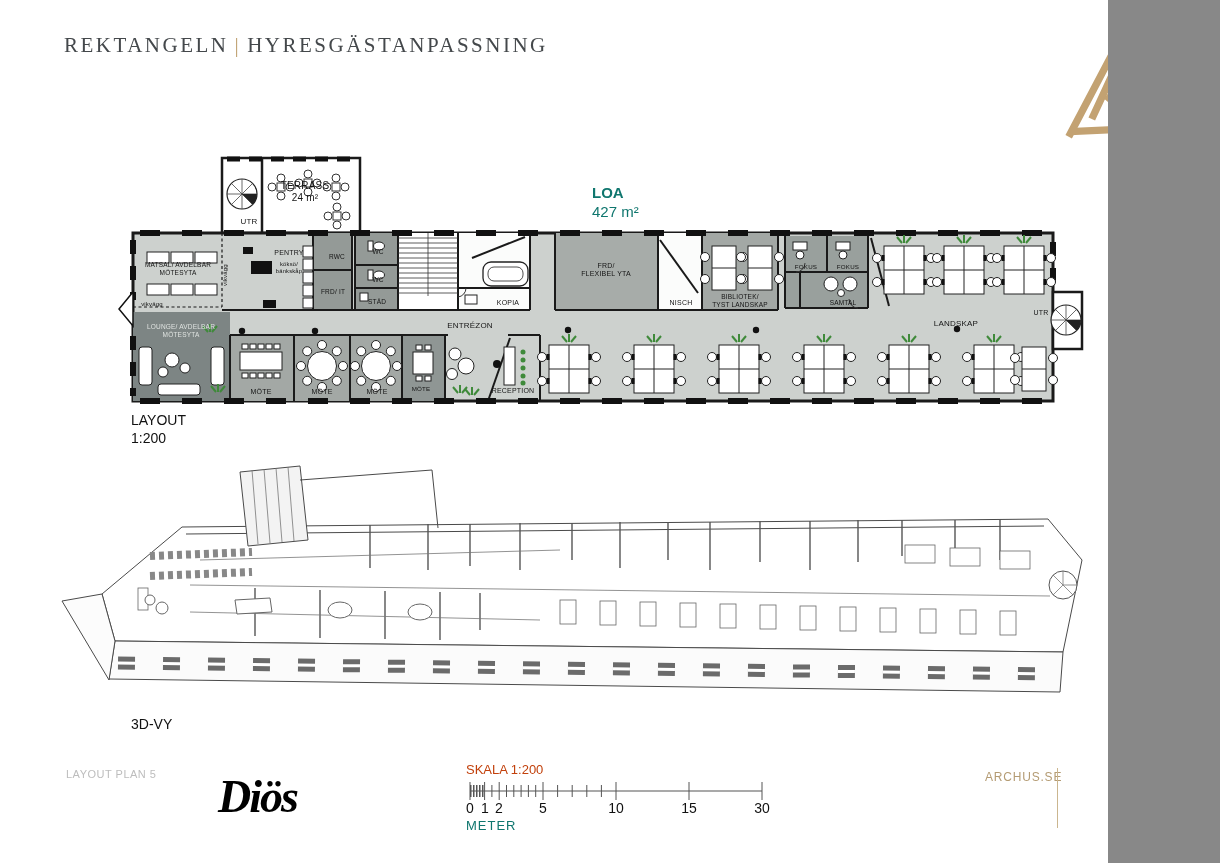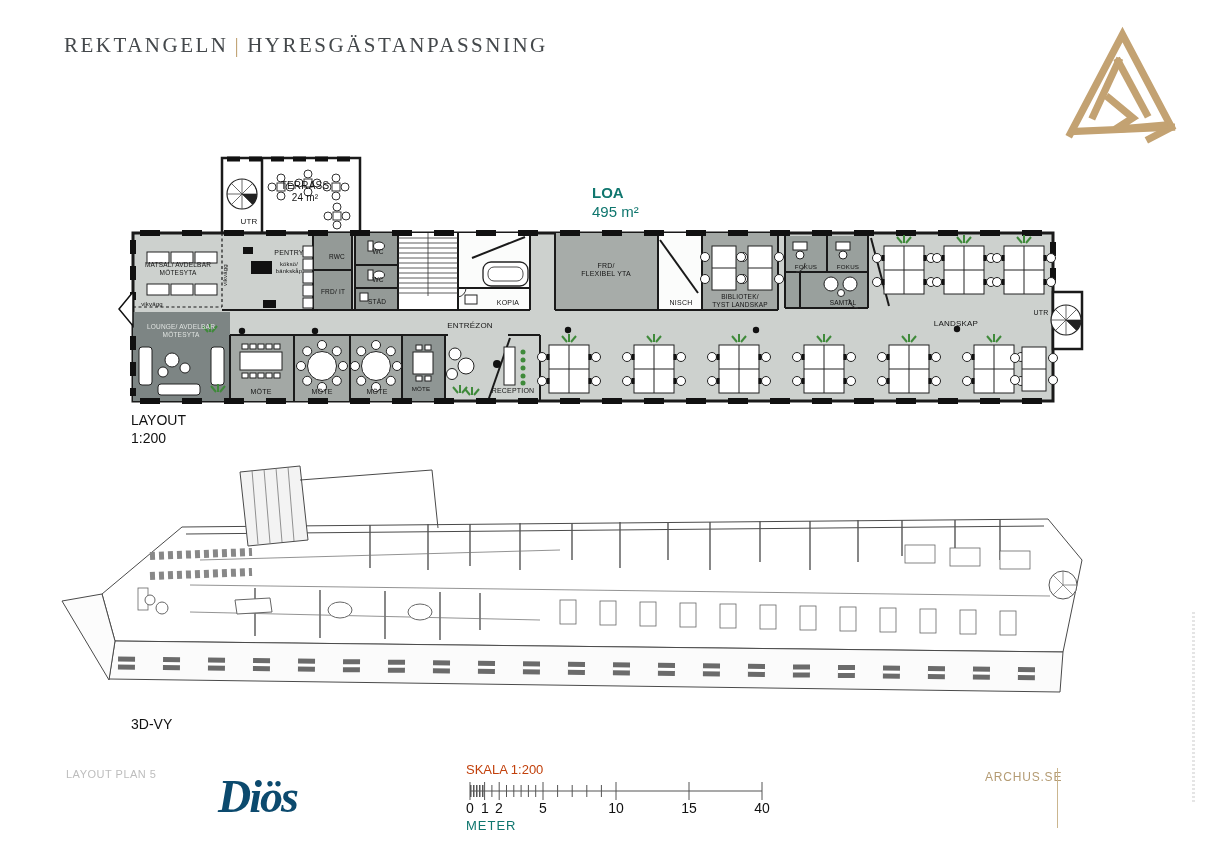--- a/index.html
+++ b/index.html
@@ -1,16 +1,16 @@
 <!DOCTYPE html>
 <html><head>
 <meta charset="utf-8">
 <style>
   html,body{margin:0;padding:0;background:#888;}
-  #sheet{position:relative;width:1220px;height:863px;background:#fff;overflow:hidden;
+  #sheet{position:relative;width:1108px;height:863px;background:#fff;overflow:hidden;
          font-family:"Liberation Sans",sans-serif;}
   svg{position:absolute;left:0;top:0;}
   .lbl{position:absolute;transform:translate(-50%,-50%);color:#141414;text-align:center;
        white-space:pre-line;line-height:1.2;letter-spacing:.2px;}
   .title{position:absolute;left:64px;top:33px;font-family:"Liberation Serif",serif;
          font-size:21px;letter-spacing:2.5px;color:#44484b;font-weight:500;}
   .title .sep{color:#bfa06f;padding:0 6px;}
   .loa{position:absolute;left:592px;top:184px;color:#0f766e;}
   .loa .b{font-weight:bold;font-size:15px;}
   .loa .v{font-size:15px;margin-top:2px;}
@@ -19,21 +19,21 @@
   .fineprint{position:absolute;left:1192px;top:612px;width:3px;height:190px;opacity:.55;
     background:repeating-linear-gradient(180deg,#cfcfcf 0 2px,transparent 2px 4px);}
   
   .doc{position:absolute;left:66px;top:768px;font-size:11px;color:#bdbdbd;}
   .doc .t{letter-spacing:.5px;margin-bottom:3px;}
   .doc table{border-collapse:collapse;font-size:11px;}
   .doc td{padding:1px 0;}
   .doc td.l{color:#bdbdbd;width:46px;}
   .doc td.v{color:#333;font-weight:bold;}
   .dios{position:absolute;left:218px;top:770px;font-family:"Liberation Serif",serif;
-        font-style:italic;font-weight:bold;font-size:46px;color:#0c4a6e;letter-spacing:-2px;text-align:center;}
+        font-style:italic;font-weight:bold;font-size:46px;color:#000000;letter-spacing:-2px;text-align:center;}
   .skala{position:absolute;left:466px;top:762px;font-size:13px;color:#c2410c;}
   .ruler{position:absolute;left:466px;top:780px;width:300px;height:22px;}
   .tick{position:absolute;top:800px;font-size:14px;color:#111;transform:translateX(-50%);}
   .meter{position:absolute;left:466px;top:818px;font-size:13px;color:#0f766e;letter-spacing:1px;}
   .contact{position:absolute;top:769px;color:#b49b73;font-size:11.5px;line-height:1.35;}
   .contact.site{left:985px;font-size:12px;letter-spacing:.8px;}
   .cdiv{position:absolute;left:1057px;top:768px;width:1px;height:60px;background:#cbb68f;}
   .contact.addr{left:1068px;}
 </style>
 </head>
@@ -50,21 +50,21 @@
       <path d="M7 107 L57 12 L104 101 L83 112"></path>
       <path d="M104 101 L10 105"></path>
       <path d="M53 38 L29 90"></path>
       <path d="M53 38 L80 88"></path>
       <path d="M44 73 L67 92 L50 103 L97 99"></path>
     </g>
   </svg>
 
   <div class="loa">
     <div class="b">LOA</div>
-    <div class="v">495 m²</div>
+    <div class="v">427 m²</div>
   </div>
 
   <svg width="1220" height="863" viewBox="0 0 1220 863">
     <defs>
       <g id="plnt" stroke="#3f8a3a" stroke-width="2" fill="none">
         <path d="M0 0 L-5 -6"></path>
           <path d="M2 0 L2 -8"></path>
           <path d="M4 0 L9 -6"></path>
       </g>
       <g id="dsk">
@@ -499,19 +499,19 @@
       <line x1="223" y1="2" x2="223" y2="20"></line>
         <line x1="296" y1="2" x2="296" y2="20"></line>
     </g>
   </svg>
   <div class="tick" style="left:470px">0</div>
   <div class="tick" style="left:485px">1</div>
   <div class="tick" style="left:499px">2</div>
   <div class="tick" style="left:543px">5</div>
   <div class="tick" style="left:616px">10</div>
   <div class="tick" style="left:689px">15</div>
-  <div class="tick" style="left:762px">40</div>
+  <div class="tick" style="left:762px">30</div>
   <div class="meter">METER</div>
 
   <div class="contact site">ARCHUS.SE</div>
   <div class="cdiv"></div>
 
 </div>
 
 </body></html>

